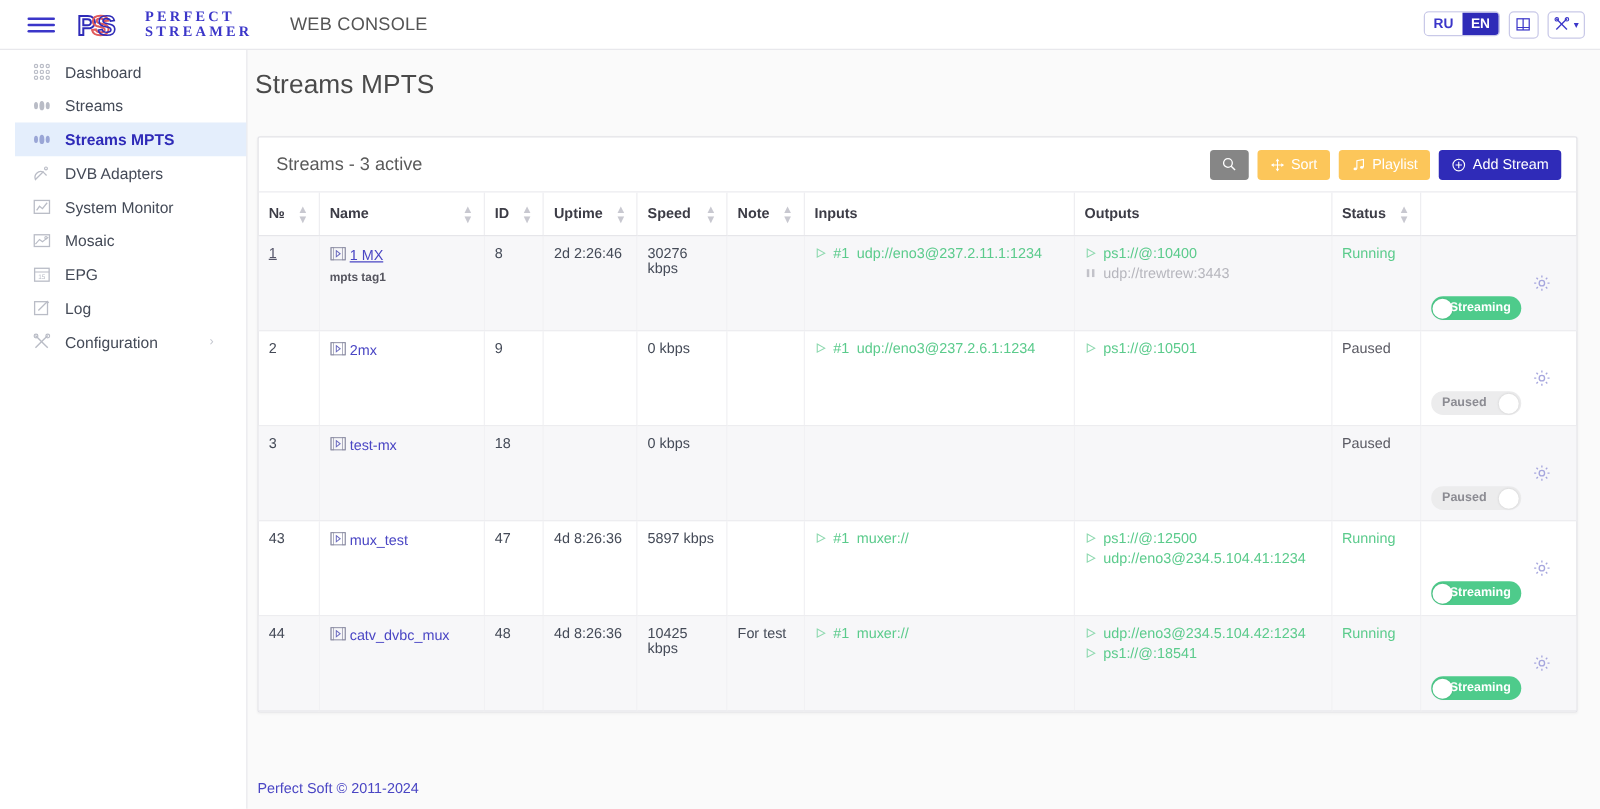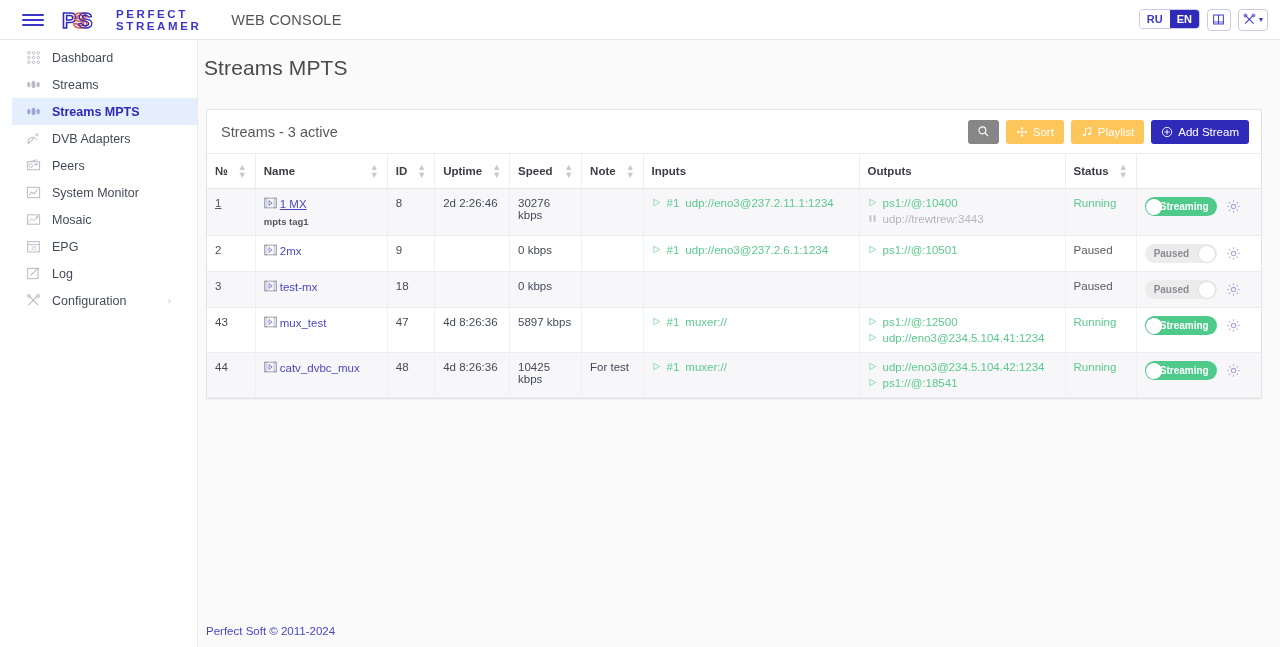--- a/index.html
+++ b/index.html
@@ -24,21 +24,21 @@
     gap: 3px; align-items: center; margin-left: 12px; cursor: pointer;
   }
   .hamburger span { display: block; width: 22px; height: 2px; background: #3b36c9; border-radius: 1px; }
 
   .logo-wrap { display: flex; align-items: center; margin-left: 8px; }
   .logo-ps { position: relative; width: 50px; height: 24px; }
   .logo-ps svg { display: block; }
   .logo-txt {
     margin-left: 4px;
     font-size: 11.5px; font-weight: bold; color: #3b36c9;
-    letter-spacing: 2.6px; line-height: 12px;
+    letter-spacing: 2.6px; line-height: 12px; font-family: Liberation Serif, serif;
   }
   .web-console {
     margin-left: 30px; font-size: 14.5px; color: #555; letter-spacing: 0.2px;
   }
 
   .topright { margin-left: auto; display: flex; align-items: flex-start; gap: 7px; margin-right: 12px; }
   .langbtn {
     display: flex; border: 1px solid #c9c9e8; border-radius: 4px; overflow: hidden;
   }
   .langbtn div {
@@ -129,21 +129,21 @@
   .io-green { color: #5bcb8c; }
   .io-gray { color: #b6b6bd; }
   .io-idx { color: #5bcb8c; }
   .play-ic { font-size: 9px; }
 
   .status-run { color: #5bcb8c; }
   .status-pause { color: #5a5a63; }
 
   .toggle {
     width: 72px; height: 19px; border-radius: 10px; position: relative;
-    display: flex; align-items: center; cursor: pointer;
+    display: flex; align-items: center; cursor: pointer; margin-top: 40px;
   }
   .toggle.on { background: #4ecb8b; justify-content: flex-end; padding-right: 8px; }
   .toggle.off { background: #ececed; justify-content: flex-start; padding-left: 9px; }
   .toggle .tlabel { font-size: 10px; font-weight: bold; }
   .toggle.on .tlabel { color: #fff; }
   .toggle.off .tlabel { color: #8b8b92; }
   .toggle .knob {
     position: absolute; top: 1.5px; width: 16px; height: 16px; border-radius: 50%;
     background: #fff; box-shadow: 0 0 2px rgba(0,0,0,0.15);
   }
@@ -253,31 +253,20 @@
             <path d="M2.5 13.5 L9 7 A5 5 0 0 0 2.5 13.5Z" fill="none" stroke="#b9bcc6" stroke-width="1.1"></path>
             <circle cx="11.5" cy="4" r="1.2" fill="none" stroke="#b9bcc6" stroke-width="1"></circle>
             <line x1="9" y1="7" x2="12" y2="10" stroke="#b9bcc6" stroke-width="1"></line>
           </svg>
         </span>
         <span class="slabel">DVB Adapters</span>
       </div>
       <div class="side-item">
         <span class="sicon">
           <svg width="15" height="15" viewBox="0 0 16 16">
-            <rect x="1.5" y="4" width="13" height="8.5" fill="none" stroke="#b9bcc6" stroke-width="1.1"></rect>
-            <circle cx="5" cy="8.2" r="1.9" fill="none" stroke="#b9bcc6" stroke-width="1"></circle>
-            <rect x="9" y="6" width="4" height="1.6" fill="#b9bcc6"></rect>
-            <line x1="4" y1="4" x2="12" y2="1.8" stroke="#b9bcc6" stroke-width="1"></line>
-          </svg>
-        </span>
-        <span class="slabel">Peers</span>
-      </div>
-      <div class="side-item">
-        <span class="sicon">
-          <svg width="15" height="15" viewBox="0 0 16 16">
             <rect x="1.5" y="2.5" width="13" height="11" fill="none" stroke="#b9bcc6" stroke-width="1.1"></rect>
             <polyline points="3.5,11 6,7.5 8.5,9.5 12.5,4.5" fill="none" stroke="#b9bcc6" stroke-width="1.1"></polyline>
           </svg>
         </span>
         <span class="slabel">System Monitor</span>
       </div>
       <div class="side-item">
         <span class="sicon">
           <svg width="15" height="15" viewBox="0 0 16 16">
             <rect x="1.5" y="3" width="13" height="10" fill="none" stroke="#b9bcc6" stroke-width="1.1"></rect>

